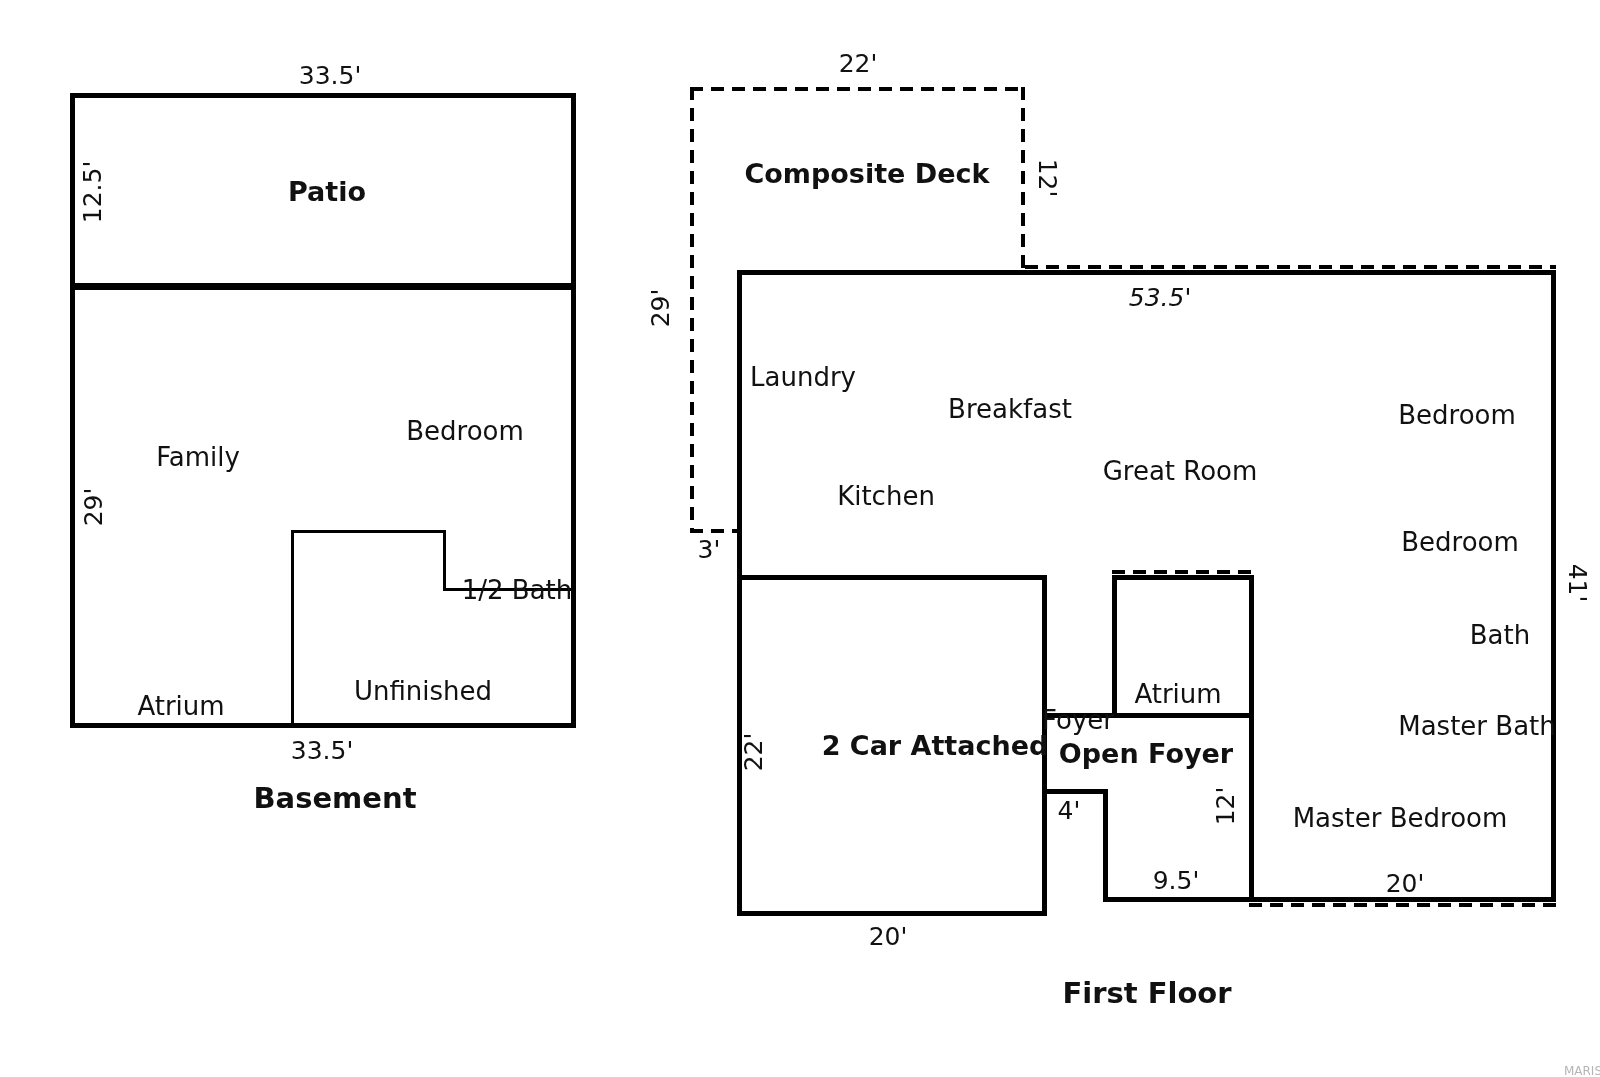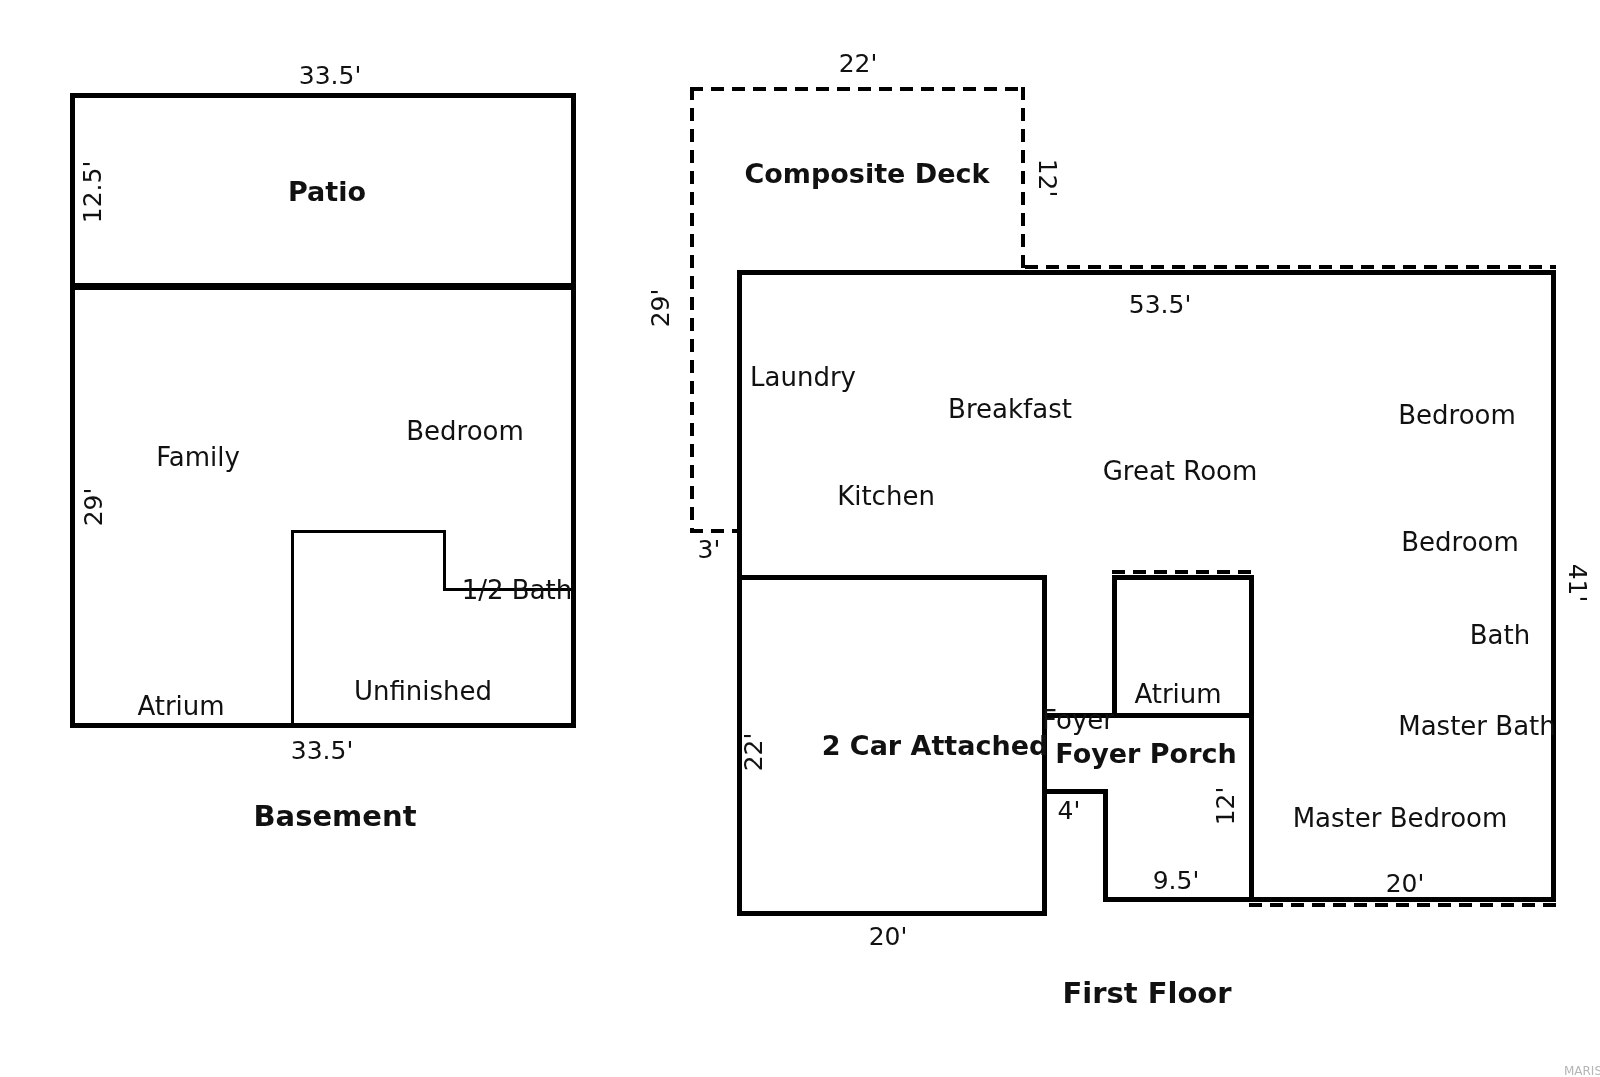--- a/index.html
+++ b/index.html
@@ -41,21 +41,21 @@
   <div class="label dim" style="left:330px;top:75px;">33.5'</div>
   <div class="label dim rot-ccw" style="left:92px;top:192px;">12.5'</div>
   <div class="label room-b" style="left:327px;top:191px;">Patio</div>
   <div class="label room" style="left:198px;top:409px;">Family</div>
   <div class="label room" style="left:465px;top:383px;">Bedroom</div>
   <div class="label dim rot-ccw" style="left:93px;top:507px;">29'</div>
   <div class="label room" style="left:181px;top:658px;">Atrium</div>
   <div class="label room" style="left:423px;top:643px;">Unfinished</div>
   <div class="label room" style="left:517px;top:542px;">1/2 Bath</div>
   <div class="label dim" style="left:322px;top:750px;">33.5'</div>
-  <div class="label title" style="left:335px;top:816px;text-align:center;">Basement</div>
+  <div class="label title" style="left:335px;top:798px;text-align:center;">Basement</div>
 
   <div class="dash-h" style="left:690px;top:87px;width:335px;"></div>
   <div class="dash-v" style="left:1021px;top:87px;height:184px;"></div>
   <div class="dash-v" style="left:690px;top:87px;height:446px;"></div>
   <div class="dash-h" style="left:690px;top:529px;width:47px;"></div>
 
   <div class="wall" style="left:737px;top:270px;width:819px;height:5px;"></div>
   <div class="dash-h" style="left:1025px;top:265px;width:531px;"></div>
   <div class="wall" style="left:737px;top:270px;width:5px;height:305px;"></div>
   <div class="wall" style="left:1551px;top:270px;width:5px;height:631px;"></div>
@@ -75,35 +75,35 @@
   <div class="wall" style="left:1103px;top:789px;width:5px;height:113px;"></div>
   <div class="wall" style="left:1103px;top:897px;width:453px;height:5px;"></div>
   <div class="dash-h" style="left:1249px;top:903px;width:307px;"></div>
 
   <div class="label dim" style="left:858px;top:63px;">22'</div>
   <div class="label room-b" style="left:867px;top:173px;">Composite Deck</div>
   <div class="label dim rot-cw" style="left:1047px;top:178px;">12'</div>
   <div class="label dim rot-ccw" style="left:660px;top:308px;">29'</div>
   <div class="label dim" style="left:709px;top:549px;">3'</div>
 
-  <div class="label dim" style="left:1160px;top:304px;">53.5'</div>
+  <div class="label dim" style="left:1160px;top:297px;font-style:italic;">53.5'</div>
   <div class="label room" style="left:803px;top:329px;">Laundry</div>
   <div class="label room" style="left:1010px;top:361px;">Breakfast</div>
   <div class="label room" style="left:886px;top:448px;">Kitchen</div>
   <div class="label room" style="left:1180px;top:423px;text-align:center;">Great Room</div>
   <div class="label room" style="left:1457px;top:367px;">Bedroom</div>
   <div class="label room" style="left:1460px;top:494px;">Bedroom</div>
   <div class="label room" style="left:1500px;top:587px;">Bath</div>
   <div class="label dim rot-cw" style="left:1577px;top:583px;">41'</div>
   <div class="label room" style="left:1477px;top:678px;">Master Bath</div>
   <div class="label room" style="left:1178px;top:646px;">Atrium</div>
   <div class="label room" style="left:1078px;top:672px;">Foyer</div>
   <div class="label room-b" style="left:887px;top:745px;margin-left:48px;">2 Car Attached</div>
   <div class="label dim rot-ccw" style="left:753px;top:752px;">22'</div>
-  <div class="label room-b" style="left:1146px;top:753px;">Foyer Porch</div>
+  <div class="label room-b" style="left:1146px;top:753px;">Open Foyer</div>
   <div class="label room" style="left:1400px;top:770px;">Master Bedroom</div>
   <div class="label dim" style="left:1069px;top:810px;">4'</div>
   <div class="label dim rot-ccw" style="left:1225px;top:806px;">12'</div>
   <div class="label dim" style="left:1176px;top:880px;">9.5'</div>
   <div class="label dim" style="left:1405px;top:883px;">20'</div>
   <div class="label dim" style="left:888px;top:936px;">20'</div>
   <div class="label title" style="left:1147px;top:993px;">First Floor</div>
 
   <div class="label watermark" style="left:1583px;top:1071px;">MARIS</div>
 </div>

